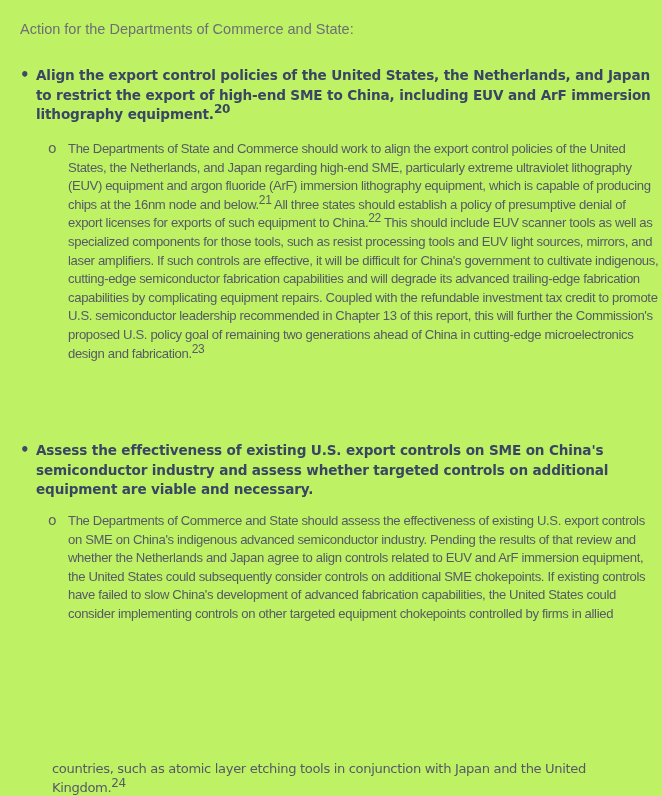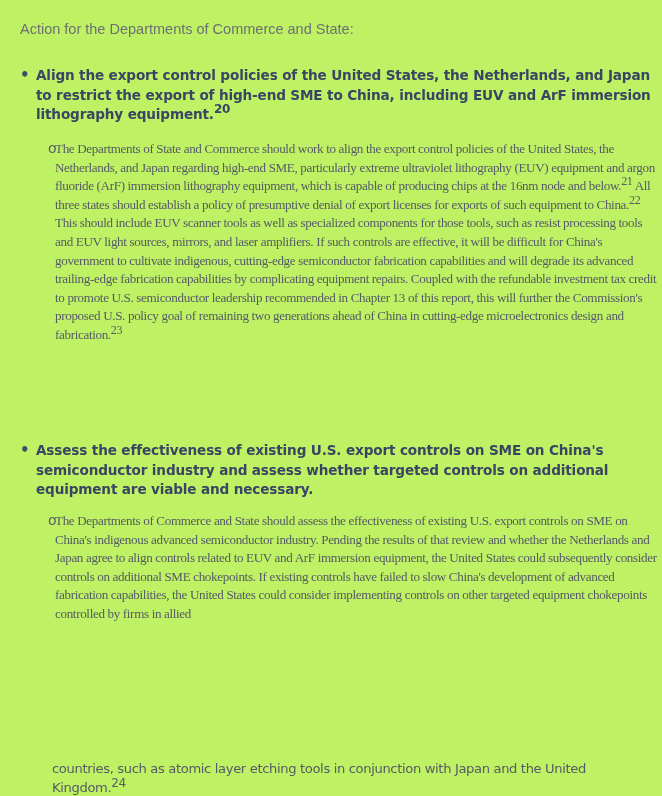--- a/index.html
+++ b/index.html
@@ -63,22 +63,22 @@
       width: 612px;
     }
     .sub .marker {
       position: absolute;
       left: 0;
       top: 0;
       font-size: 14px;
       color: #5a5d66;
     }
     .sub .body {
-      margin-left: 7px;
-      font-family: Liberation Serif, serif;
+      margin-left: 20px;
+      font-family: Liberation Sans, sans-serif;
       font-size: 13.1px;
       line-height: 18.6px;
       color: #565a66;
       letter-spacing: -0.35px;
     }
     .continuation {
       position: absolute;
       left: 52px;
       top: 728px;
       width: 600px;

